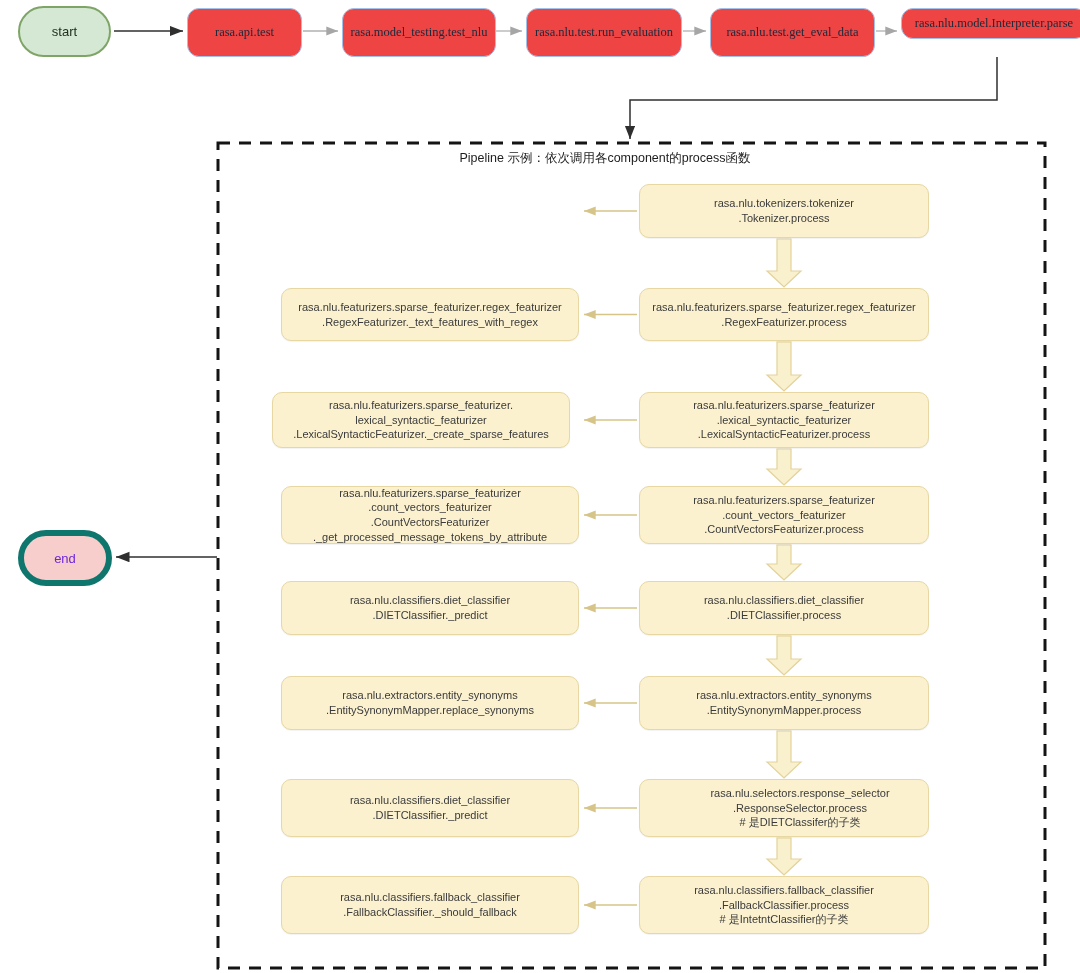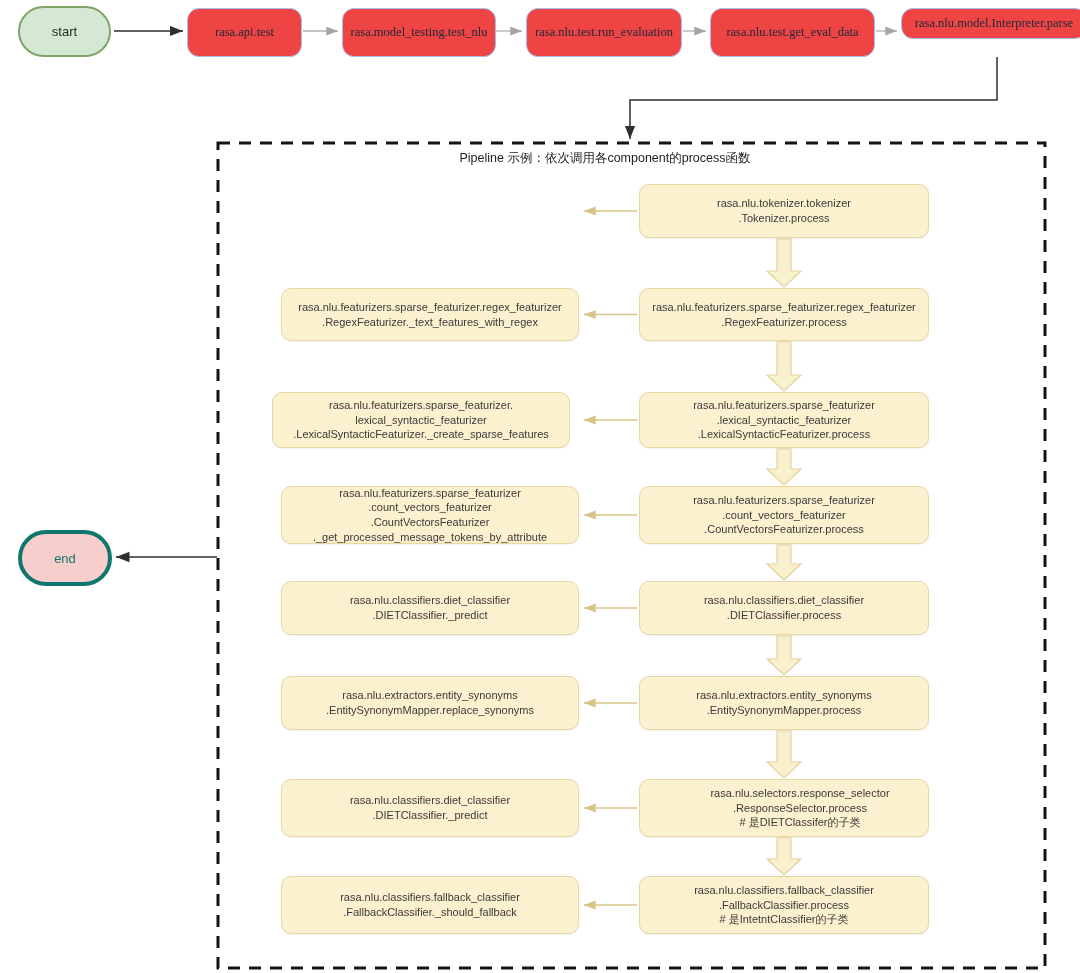--- a/index.html
+++ b/index.html
@@ -1,21 +1,21 @@
 <!DOCTYPE html>
 <html><head>
 <meta charset="utf-8">
 <style>
   html,body{margin:0;padding:0;background:#ffffff;font-family:"Liberation Sans",sans-serif;}
   #canvas{position:relative;width:1080px;height:973px;background:#ffffff;overflow:hidden;margin-left:15px;}
   #wires{position:absolute;left:0;top:0;width:1080px;height:973px;z-index:1;}
   .node{position:absolute;display:flex;align-items:center;justify-content:center;text-align:center;box-sizing:border-box;z-index:2;}
   .pill{border-radius:30px;font-size:13px;}
   .pill-start{background:#d5e8d4;border:2px solid #7ea566;color:#22311c;}
-  .pill-end{background:#f8cecc;border:4px solid #0f766e;color:#0f766e;}
+  .pill-end{background:#f8cecc;border:6px solid #0f766e;color:#6d28d9;}
   .step{background:#ef4444;border:1px solid #a4c2e9;border-radius:12px;font-size:12.5px;color:#20293a;padding:4px 6px;font-family:Liberation Serif, serif;}
   .ybox{position:absolute;display:flex;align-items:center;justify-content:center;text-align:center;
         background:#fbf1cf;border:1px solid #e6d7a3;border-radius:10px;font-size:11px;line-height:1.32;
         color:#3a3a3a;z-index:2;box-sizing:border-box;padding:2px 8px;box-shadow:0 1px 1px rgba(0,0,0,.05);}
   .ybox span{white-space:pre-line;}
   .pipe-title{position:absolute;left:202px;top:150px;width:776px;text-align:center;font-size:12.5px;color:#1d1d1d;z-index:2;}
   .w-black{stroke:#2f2f2f;stroke-width:1.5;fill:none;}
   .w-gray{stroke:#b1b1b1;stroke-width:1.3;fill:none;}
   .w-tan{stroke:#d6c489;stroke-width:1.3;fill:none;}
   .block-arrow{fill:#f9f0cd;stroke:#e3d29b;stroke-width:1.2;}
@@ -85,21 +85,21 @@
     <span>rasa.nlu.model.Interpreter.parse</span>
   </div>
 
   <div class="pipe-title">Pipeline 示例：依次调用各component的process函数</div>
 
   <div class="node pill pill-end" style="left:3px;top:530px;width:94px;height:56px;">
     <span>end</span>
   </div>
 
     <div class="ybox" style="left: 624px; top: 184px; width: 290px; height: 54px;">
-      <span>rasa.nlu.tokenizer.tokenizer
+      <span>rasa.nlu.tokenizers.tokenizer
 .Tokenizer.process</span>
     </div>
     <div class="ybox" style="left: 266px; top: 288px; width: 298px; height: 53px;">
       <span>rasa.nlu.featurizers.sparse_featurizer.regex_featurizer
 .RegexFeaturizer._text_features_with_regex</span>
     </div>
     <div class="ybox" style="left: 624px; top: 288px; width: 290px; height: 53px;">
       <span>rasa.nlu.featurizers.sparse_featurizer.regex_featurizer
 .RegexFeaturizer.process</span>
     </div>

